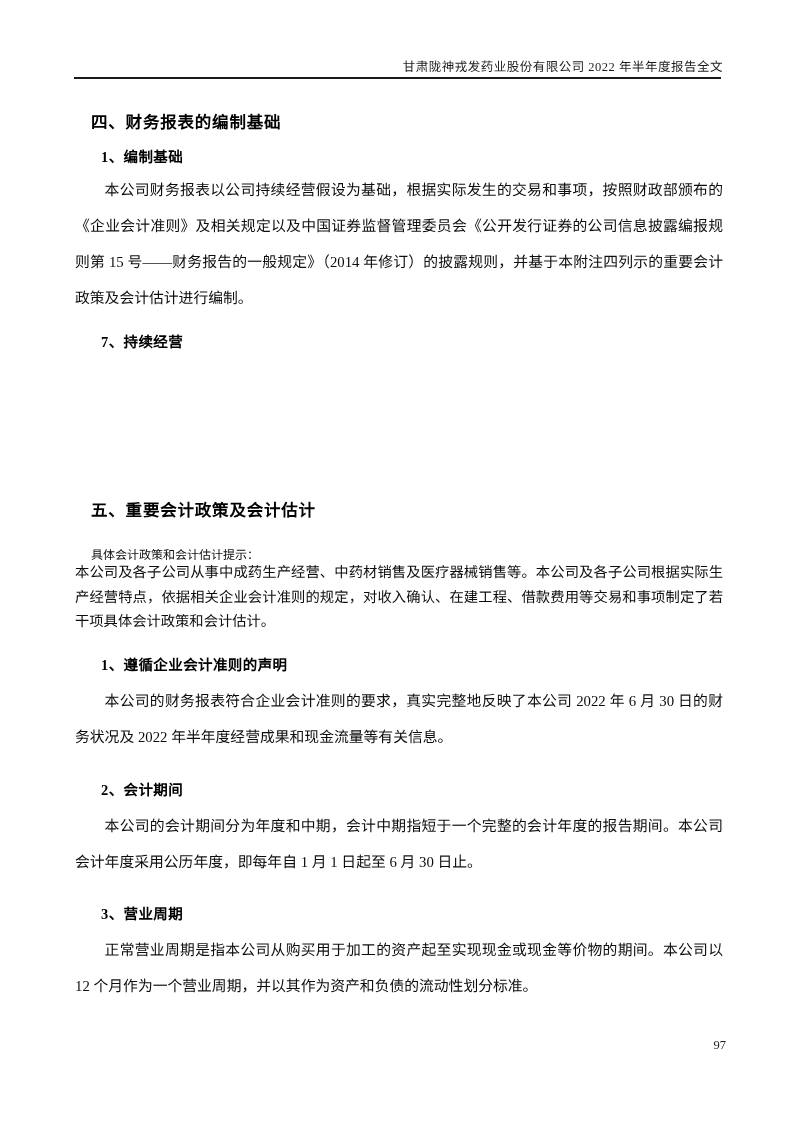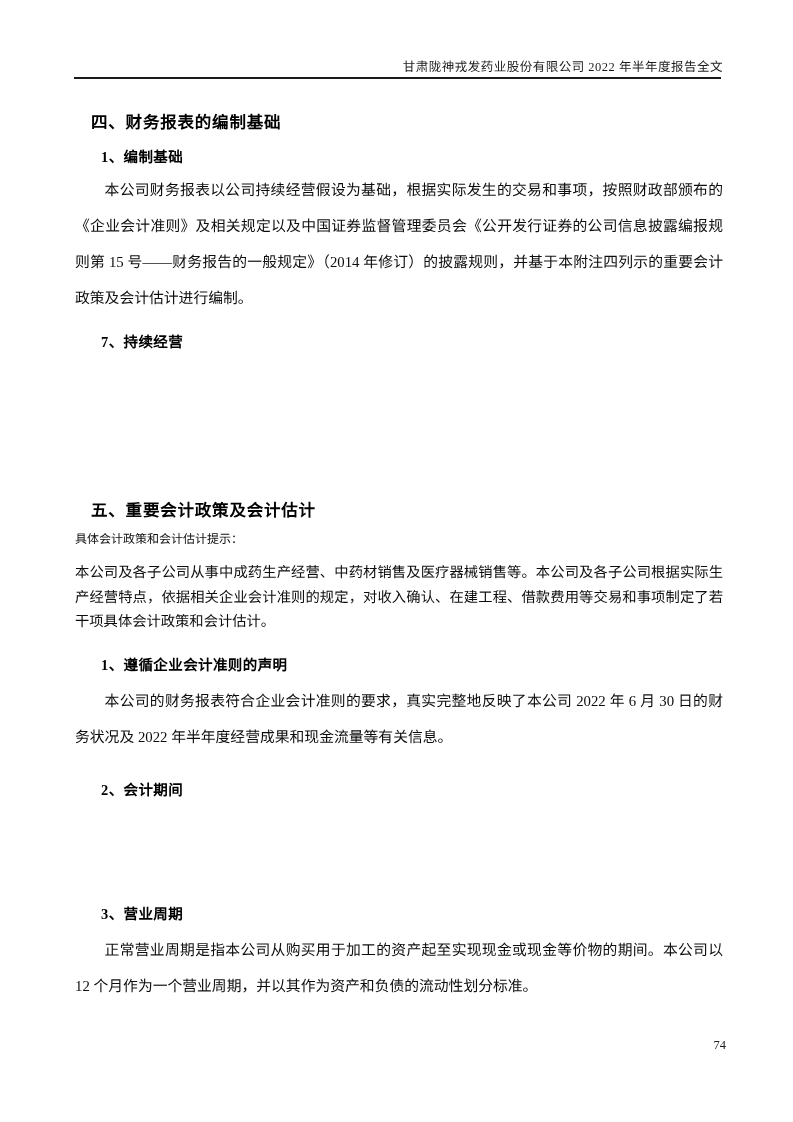--- a/index.html
+++ b/index.html
@@ -69,21 +69,21 @@
     line-height: 36px;
     text-align: justify;
     text-justify: inter-ideograph;
     color: #0d0d0d;
   }
   .para.indent { text-indent: 2em; }
   .note {
     position: absolute;
     left: 75px;
     width: 648px;
-    margin: 0;
+    margin: 16px;
     font-size: 12px;
     line-height: 1.3;
     color: #0d0d0d;
   }
   .para.tight {
     font-size: 14.3px;
     line-height: 24.5px;
   }
   .page-number {
     position: absolute;
@@ -115,20 +115,21 @@
   <div class="note" style="top:532px; position:absolute;">具体会计政策和会计估计提示：</div>
 
   <p class="para tight" style="top:560px">本公司及各子公司从事中成药生产经营、中药材销售及医疗器械销售等。本公司及各子公司根据实际生产经营特点，依据相关企业会计准则的规定，对收入确认、在建工程、借款费用等交易和事项制定了若干项具体会计政策和会计估计。</p>
 
   <h2 class="h2" style="top:648px">1、遵循企业会计准则的声明</h2>
 
   <p class="para indent" style="top:683px">本公司的财务报表符合企业会计准则的要求，真实完整地反映了本公司 2022 年 6 月 30 日的财务状况及 2022 年半年度经营成果和现金流量等有关信息。</p>
 
   <h2 class="h2" style="top:773px">2、会计期间</h2>
 
+  <p class="para indent" style="top:808px">本公司的会计期间分为年度和中期，会计中期指短于一个完整的会计年度的报告期间。本公司会计年度采用公历年度，即每年自 1 月 1 日起至 6 月 30 日止。</p>
 
   <h2 class="h2" style="top:897px">3、营业周期</h2>
 
   <p class="para indent" style="top:932px">正常营业周期是指本公司从购买用于加工的资产起至实现现金或现金等价物的期间。本公司以 12 个月作为一个营业周期，并以其作为资产和负债的流动性划分标准。</p>
 
-  <div class="page-number">74</div>
+  <div class="page-number">97</div>
 
 </div>
 
 </body></html>

